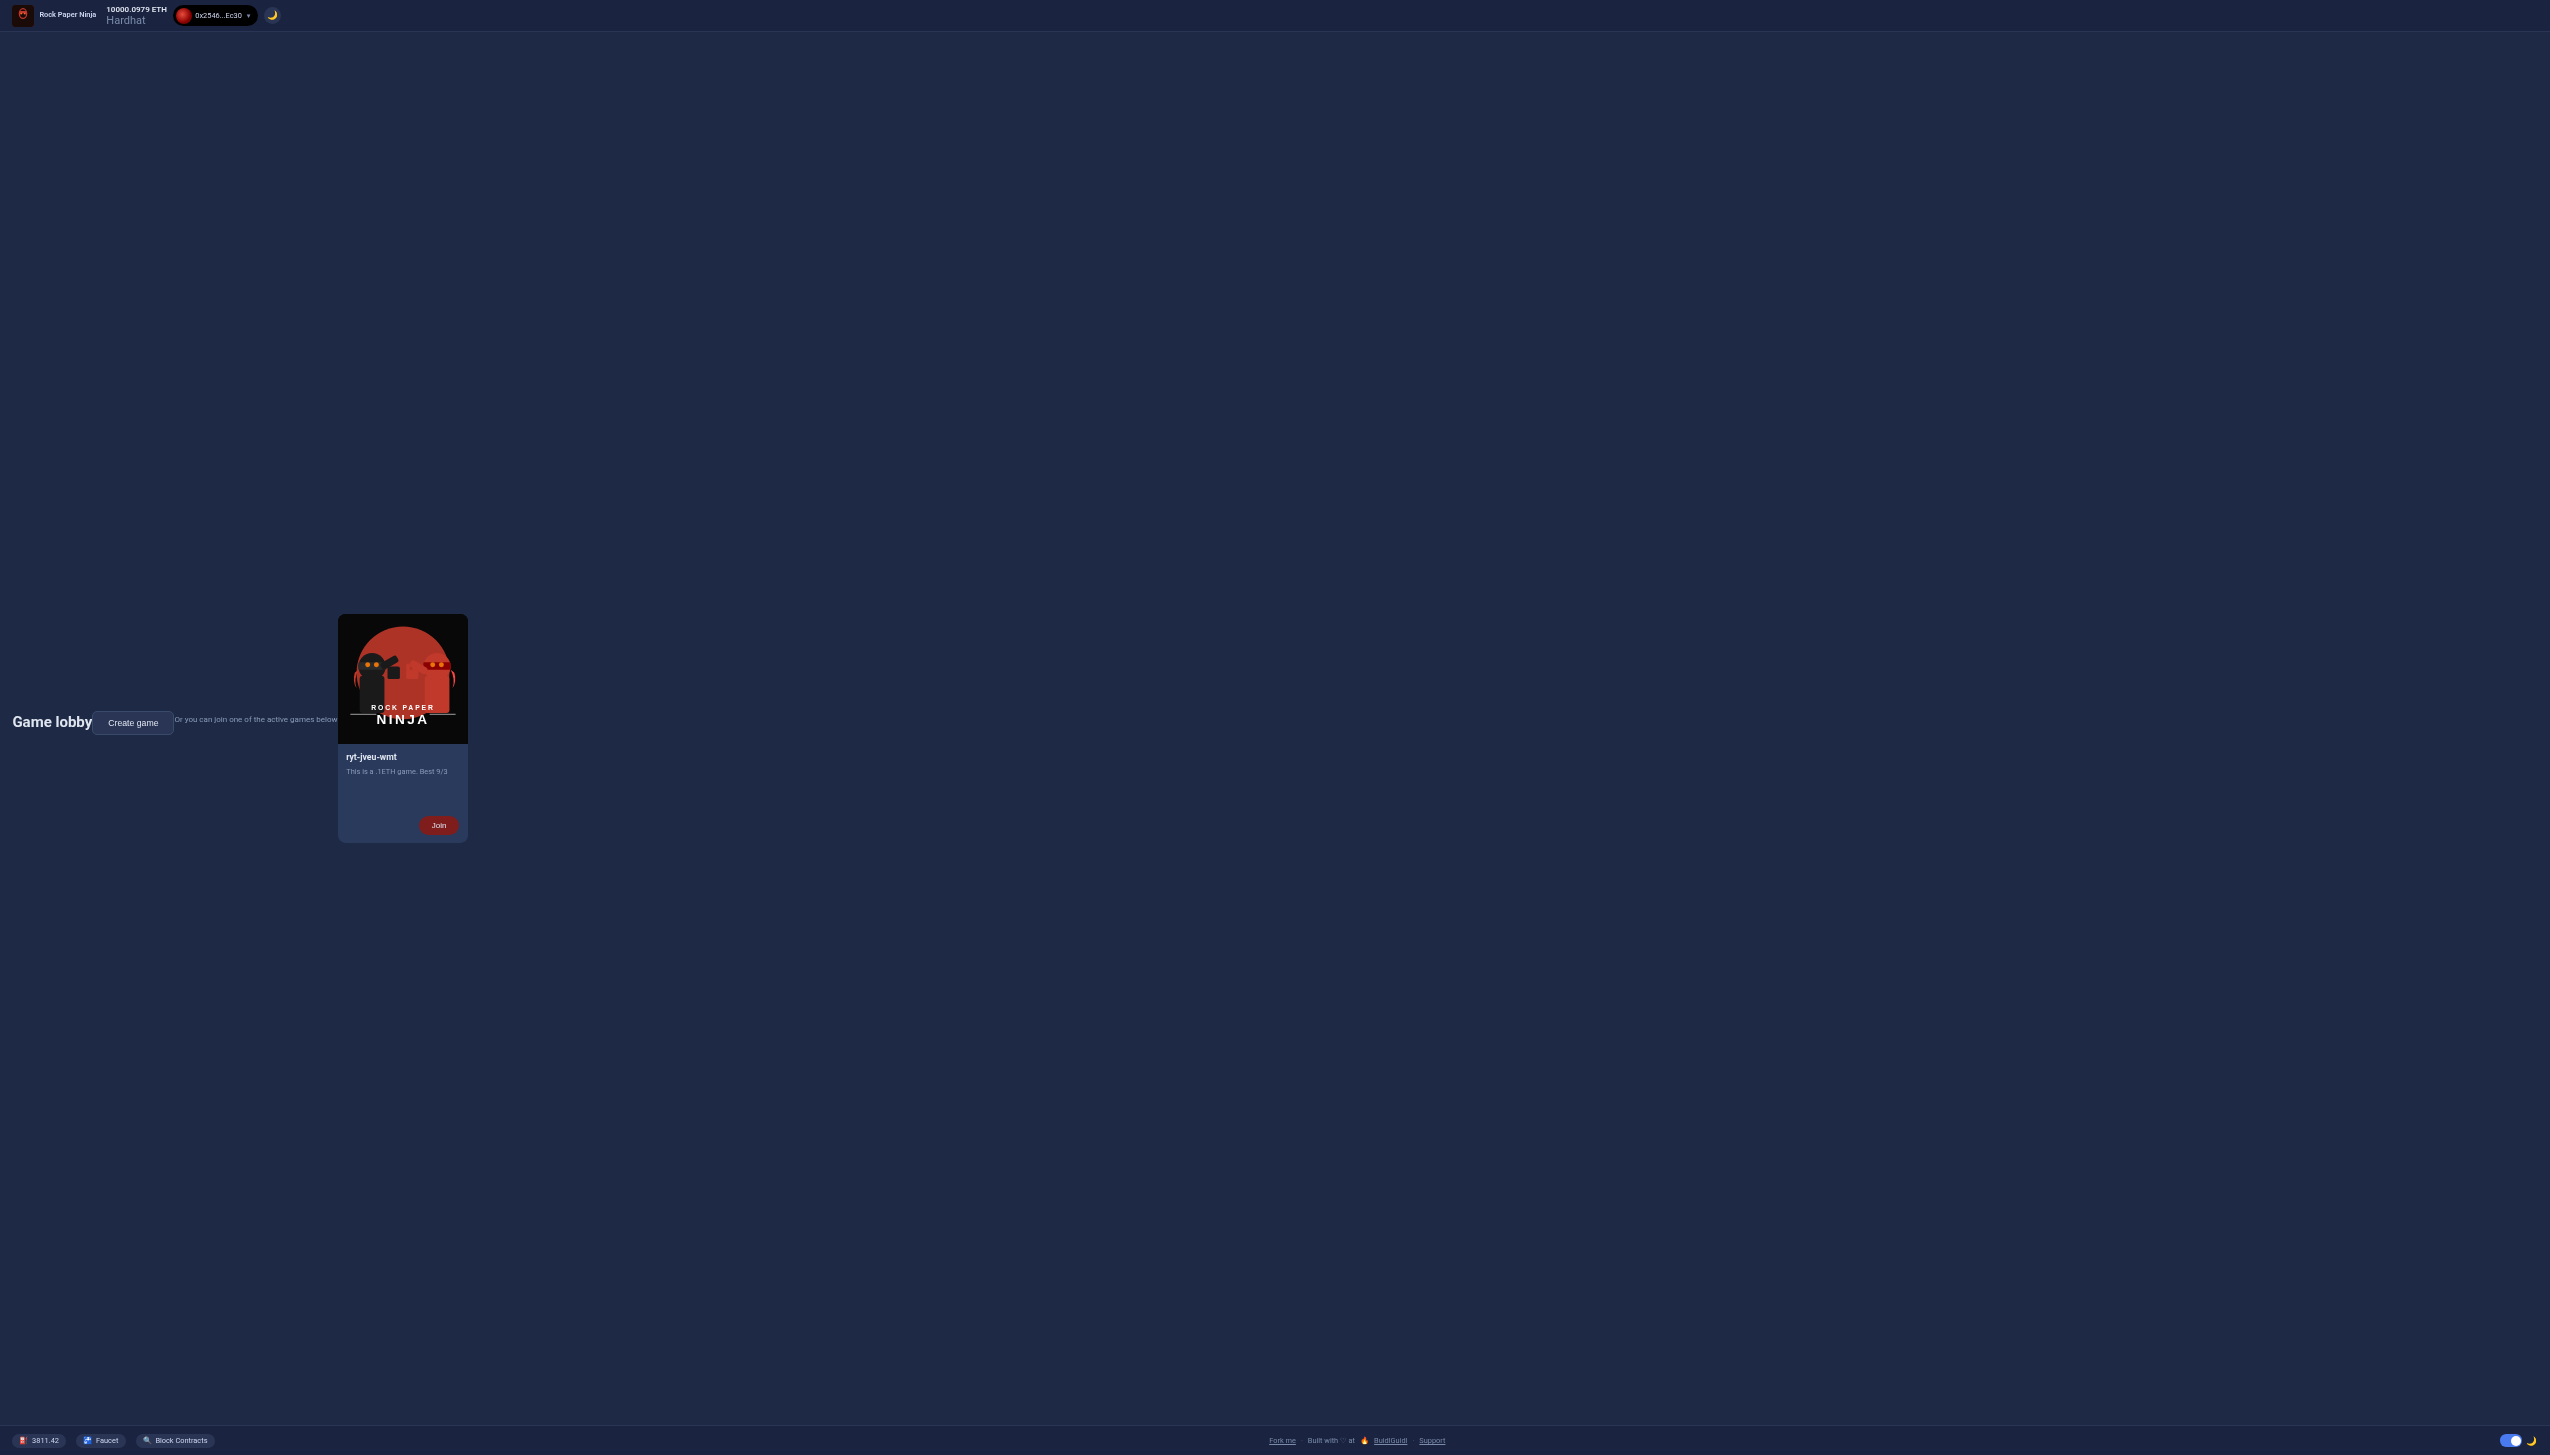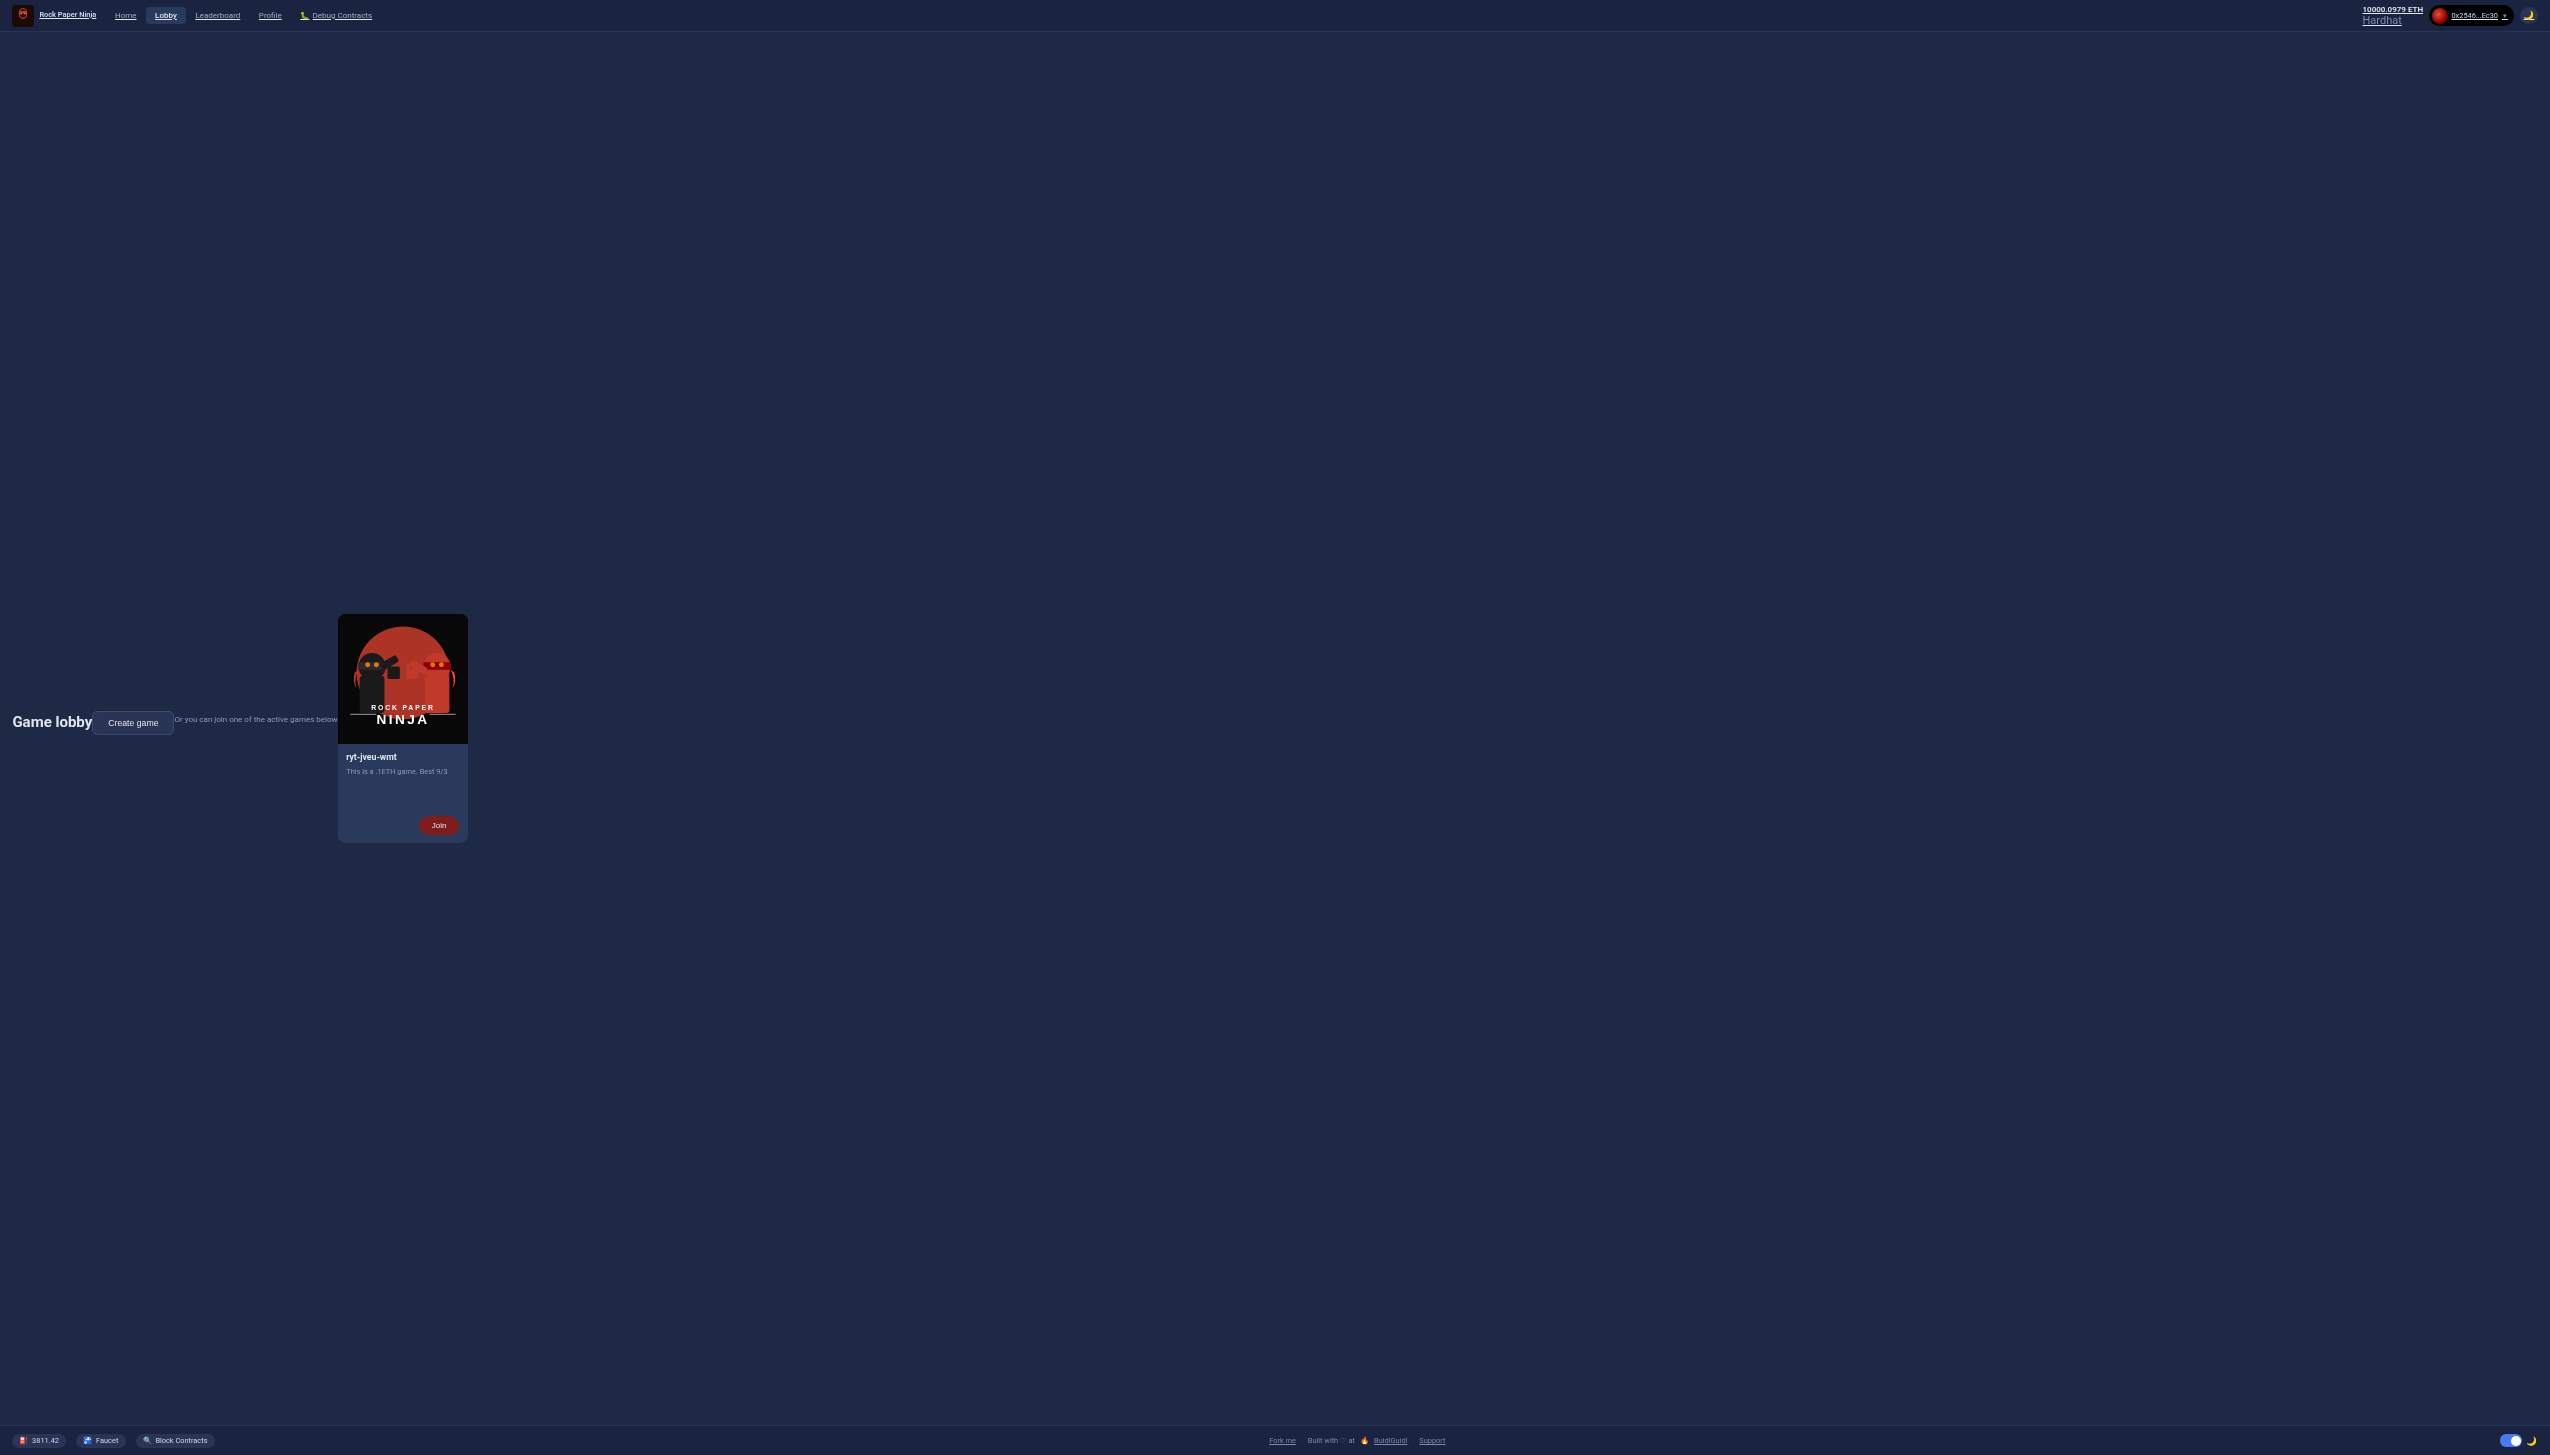--- a/index.html
+++ b/index.html
@@ -16,21 +16,20 @@
     
     nav {
       background-color: #1a2440;
       display: flex;
       align-items: center;
       padding: 0 12.4px;
       height: 32px;
       gap: 5px;
       border-bottom: 0.6px solid #2a3555;
       flex-shrink: 0;
-      text-decoration: underline;
     }
 
     .nav-logo {
       display: flex;
       align-items: center;
       gap: 5px;
       margin-right: 5px;
     }
 
     .nav-logo-ninja-img {
@@ -365,30 +364,20 @@
         <ellipse cx="18" cy="14" rx="7" ry="9" fill="#c0392b"></ellipse>
         <ellipse cx="18" cy="14" rx="5" ry="7" fill="#1a0a08"></ellipse>
         <rect x="12" y="10" width="12" height="4" fill="#c0392b" rx="2"></rect>
         <circle cx="15" cy="14" r="1.5" fill="#ff6633"></circle>
         <circle cx="21" cy="14" r="1.5" fill="#ff6633"></circle>
       </svg>
     </div>
     <span class="nav-logo-text">Rock Paper Ninja</span>
   </div>
 
-  <div class="nav-links">
-    <a class="nav-link">Home</a>
-    <a class="nav-link active">Lobby</a>
-    <a class="nav-link">Leaderboard</a>
-    <a class="nav-link">Profile</a>
-    <a class="nav-link debug">
-      <span class="bug-icon">🐛</span>
-      <span>Debug Contracts</span>
-    </a>
-  </div>
 
   <div class="nav-right">
     <div class="eth-balance">
       <div class="eth-amount">10000.0979 ETH</div>
       <div class="eth-network">Hardhat</div>
     </div>
 
     <div class="wallet-badge">
       <div class="wallet-avatar-img"></div>
       <span class="wallet-address">0x2546...Ec30</span>

